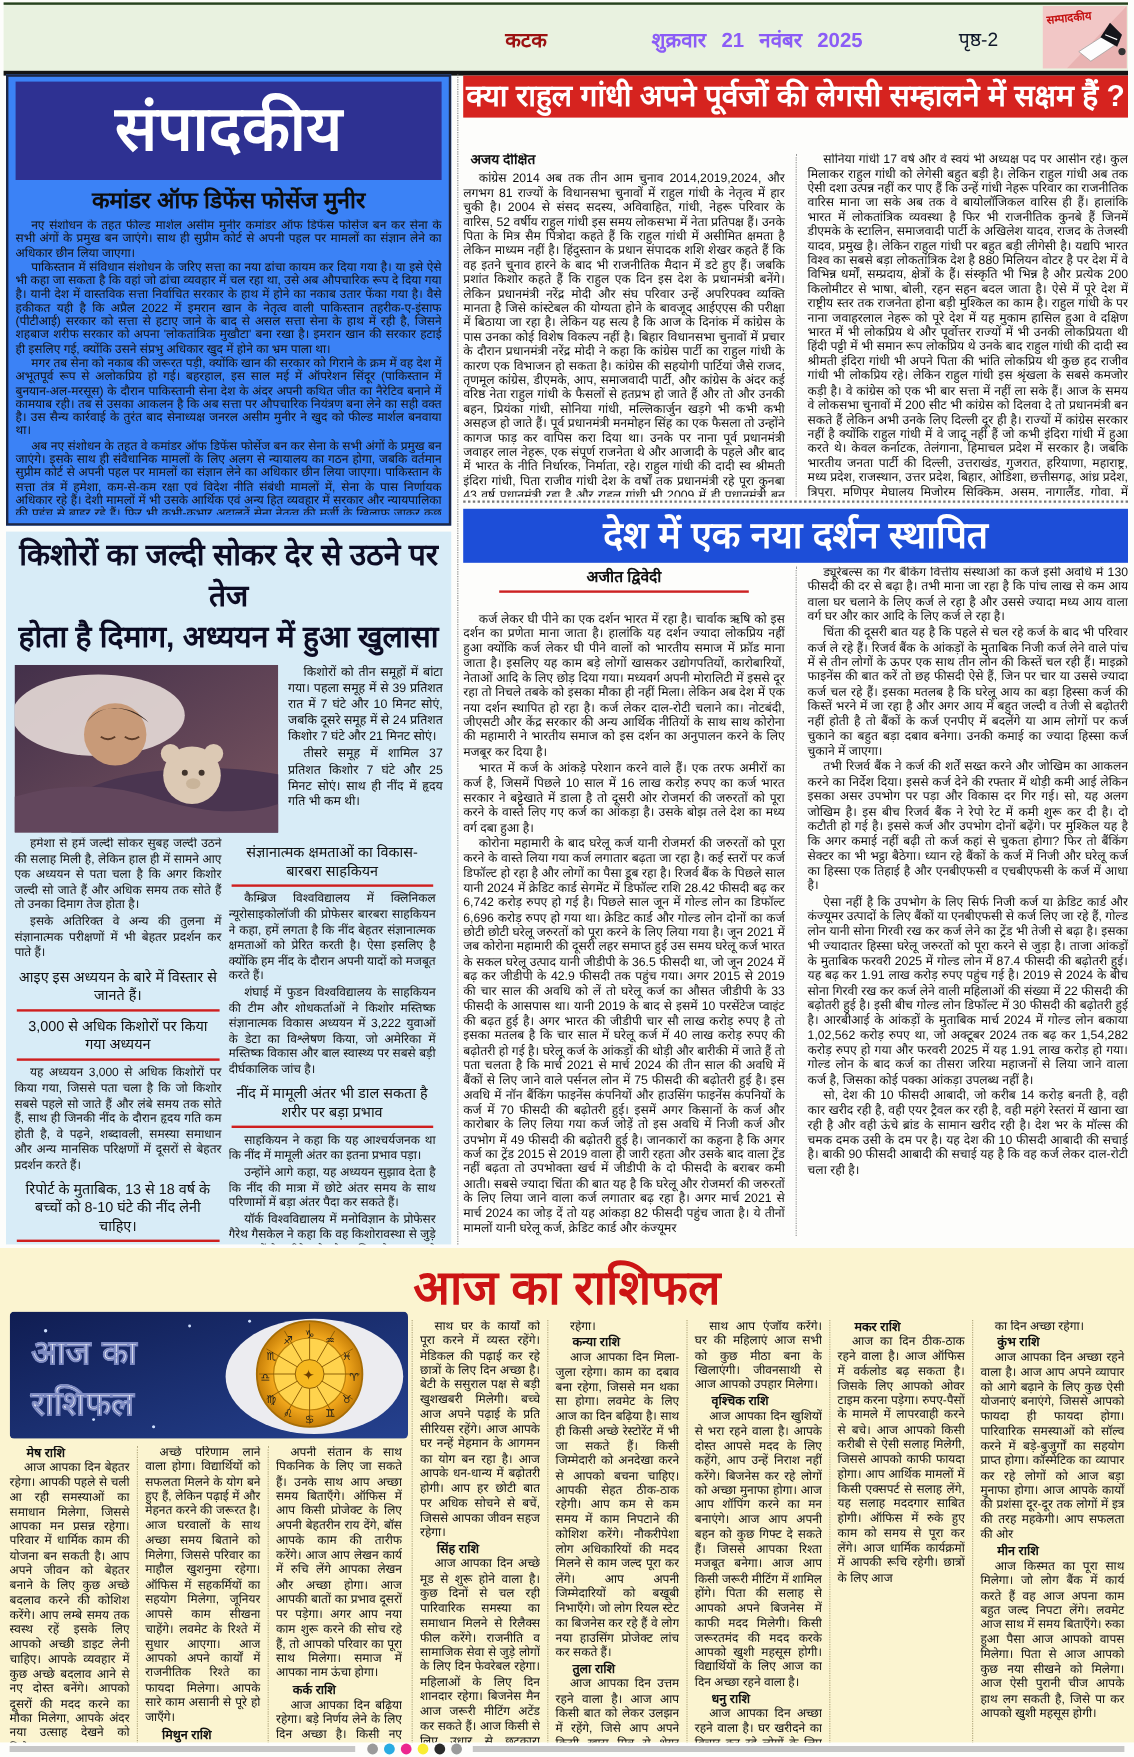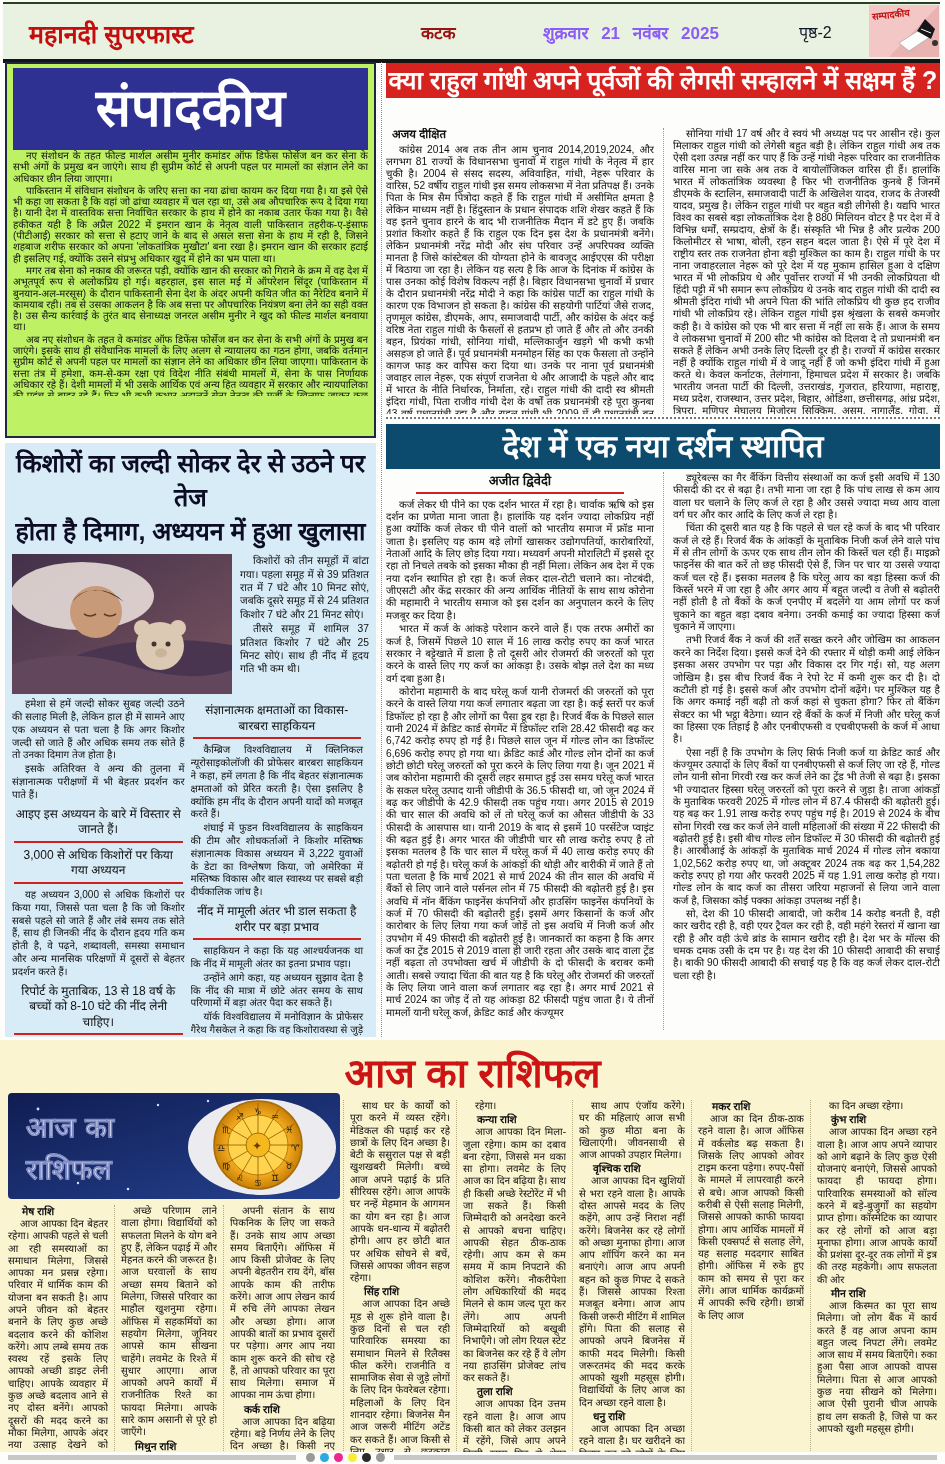--- a/index.html
+++ b/index.html
@@ -17,21 +17,21 @@
   .m-date{position:absolute;left:540px;top:17px;font-size:17px;font-weight:bold;color:#8b5cf6;word-spacing:8px;}
   .m-page{position:absolute;left:796px;top:17px;font-size:16px;font-weight:normal;color:#0f172a;}
   .m-corner{position:absolute;right:1px;top:1px;width:70px;height:52px;background:#f2c7c6;overflow:hidden;}
   .m-corner svg{position:absolute;inset:0;}
   .corner-label{position:absolute;left:3px;top:3px;font-size:9.5px;font-weight:bold;color:#c41111;transform:rotate(-6deg);}
 
   .main-divider{position:absolute;left:381px;top:62px;height:975px;border-left:1px dotted #8a8a8a;}
 
   
   .editorial{position:absolute;left:5px;top:62px;width:371px;height:376px;border:2px solid #1d2746;
-             background:#bef264;padding:4px 6px;box-sizing:border-box;overflow:hidden;}
+             background:#3b82f6;padding:4px 6px;box-sizing:border-box;overflow:hidden;}
   .ed-banner{background:#2e3192;color:#fff;text-align:center;font-weight:bold;font-size:52px;
              line-height:80px;height:82px;overflow:hidden;}
   .ed-head{margin:3px 0 4px 0;text-align:center;font-size:19px;font-weight:bold;color:#0d0d0d;}
   .ed-body{font-size:10px;line-height:1.13;overflow:hidden;height:246px;}
 
   
   .sleep{position:absolute;left:5px;top:443px;width:371px;height:594px;background:#d8ecf7;
          padding:4px 7px;box-sizing:border-box;overflow:hidden;}
   .sleep-head{text-align:center;font-weight:bold;color:#0c0c24;font-size:25px;line-height:1.35;}
   .sleep-top{display:flex;margin-top:6px;}
@@ -47,28 +47,28 @@
   .banner-red{background:#d6231f;color:#fff;font-weight:bold;font-size:25px;text-align:center;
               height:35px;line-height:35px;overflow:hidden;white-space:nowrap;}
   .rahul-body{display:flex;margin-top:4px;height:312px;overflow:hidden;}
   .r-col{width:50%;font-size:10.2px;line-height:1.18;box-sizing:border-box;overflow:hidden;margin-top:26px;}
   .r-col.second{border-left:1px dotted #999;padding-left:9px;}
   .r-col.first{padding-right:9px;}
   .author{font-weight:bold;font-size:11.5px;margin:0 0 2px 6px;}
   .dotline{position:absolute;left:386px;top:417px;width:554px;border-top:2px dotted #777;}
 
   .darshan{position:absolute;left:386px;top:424px;width:554px;}
-  .banner-blue{background:#0c4a6e;color:#fff;font-weight:bold;font-size:31px;text-align:center;
+  .banner-blue{background:#1d4ed8;color:#fff;font-weight:bold;font-size:31px;text-align:center;
                height:45px;line-height:45px;overflow:hidden;white-space:nowrap;}
   .darshan-body{display:flex;margin-top:3px;height:558px;overflow:hidden;}
   .d-col{width:50%;font-size:10.2px;line-height:1.21;box-sizing:border-box;overflow:hidden;}
   .d-col.second{border-left:1px dotted #999;padding-left:9px;}
   .d-col.first{padding-right:9px;}
   .d-author{font-weight:bold;font-size:13px;text-align:center;border-bottom:2px solid #c22;
-            padding-bottom:3px;margin:1px 30px 5px 30px;}
+            padding-bottom:3px;margin:1px 30px 17px 30px;}
 
   
   .horoscope{position:absolute;left:0;top:1040px;width:945px;height:412px;background:#fbf4d0;overflow:hidden;}
   .h-title{position:absolute;top:4px;left:0;right:0;text-align:center;font-size:40px;font-weight:bold;color:#cc1414;}
   .h-img{position:absolute;left:8px;top:53px;width:332px;height:106px;overflow:hidden;}
   .h-col{position:absolute;font-size:10px;line-height:1.23;text-align:justify;overflow:hidden;box-sizing:border-box;}
   .h-col .bp{text-indent:12px;}
   .horoscope .zhead{font-weight:bold;text-indent:14px;font-size:10.5px;}
   .ca{left:8px;top:165px;width:100px;height:288px;}
   .cb{left:114px;top:165px;width:103px;height:288px;border-left:1px dotted #b5ab80;padding-left:6px;}
@@ -83,41 +83,41 @@
   .pstrip{position:absolute;left:0;top:1452px;width:945px;height:12px;}
   .pbar{position:absolute;top:3px;height:5px;background:#c7c7c7;}
   .pdot{position:absolute;top:1px;width:9px;height:9px;border-radius:50%;}
 </style>
 </head>
 <body>
 
 <div class="page">
 
   <header class="masthead">
-    <span class="m-name">महानदी सुपरफास्ट</span>
     <span class="m-city">कटक</span>
     <span class="m-date">शुक्रवार 21 नवंबर 2025</span>
     <span class="m-page">पृष्ठ-2</span>
     <div class="m-corner">
       <svg width="70" height="52" viewBox="0 0 70 52">
         <rect x="0" y="0" width="70" height="52" fill="#f2c7c6"></rect>
         <polygon points="70,0 20,52 70,52" fill="#e9b3b2"></polygon>
         <polygon points="30,38 58,20 64,30 40,46" fill="#fdfdfd" stroke="#999" stroke-width="0.6"></polygon>
         <polygon points="56,14 66,24 62,34 48,26" fill="#15151a"></polygon>
         <line x1="52" y1="24" x2="62" y2="28" stroke="#fff" stroke-width="1"></line>
         <circle cx="66" cy="38" r="3" fill="#333"></circle>
       </svg>
       <span class="corner-label">सम्पादकीय</span>
     </div>
   </header>
 
   <div class="main-divider"></div>
 
   <section class="editorial">
     <div class="ed-banner">संपादकीय</div>
+    <h2 class="ed-head">कमांडर ऑफ डिफेंस फोर्सेज मुनीर</h2>
     <div class="ed-body">
         <p class="bp">नए संशोधन के तहत फील्ड मार्शल असीम मुनीर कमांडर ऑफ डिफेंस फोर्सेज बन कर सेना के सभी अंगों के प्रमुख बन जाएंगे। साथ ही सुप्रीम कोर्ट से अपनी पहल पर मामलों का संज्ञान लेने का अधिकार छीन लिया जाएगा।</p>
         <p class="bp">पाकिस्तान में संविधान संशोधन के जरिए सत्ता का नया ढांचा कायम कर दिया गया है। या इसे ऐसे भी कहा जा सकता है कि वहां जो ढांचा व्यवहार में चल रहा था, उसे अब औपचारिक रूप दे दिया गया है। यानी देश में वास्तविक सत्ता निर्वाचित सरकार के हाथ में होने का नकाब उतार फेंका गया है। वैसे हकीकत यही है कि अप्रैल 2022 में इमरान खान के नेतृत्व वाली पाकिस्तान तहरीक-ए-इंसाफ (पीटीआई) सरकार को सत्ता से हटाए जाने के बाद से असल सत्ता सेना के हाथ में रही है, जिसने शहबाज शरीफ सरकार को अपना 'लोकतांत्रिक मुखौटा' बना रखा है। इमरान खान की सरकार हटाई ही इसलिए गई, क्योंकि उसने संप्रभु अधिकार खुद में होने का भ्रम पाला था।</p>
         <p class="bp">मगर तब सेना को नकाब की जरूरत पड़ी, क्योंकि खान की सरकार को गिराने के क्रम में वह देश में अभूतपूर्व रूप से अलोकप्रिय हो गई। बहरहाल, इस साल मई में ऑपरेशन सिंदूर (पाकिस्तान में बुनयान-अल-मरसूस) के दौरान पाकिस्तानी सेना देश के अंदर अपनी कथित जीत का नैरेटिव बनाने में कामयाब रही। तब से उसका आकलन है कि अब सत्ता पर औपचारिक नियंत्रण बना लेने का सही वक्त है। उस सैन्य कार्रवाई के तुरंत बाद सेनाध्यक्ष जनरल असीम मुनीर ने खुद को फील्ड मार्शल बनवाया था।</p>
         <p class="bp">अब नए संशोधन के तहत वे कमांडर ऑफ डिफेंस फोर्सेज बन कर सेना के सभी अंगों के प्रमुख बन जाएंगे। इसके साथ ही संवैधानिक मामलों के लिए अलग से न्यायालय का गठन होगा, जबकि वर्तमान सुप्रीम कोर्ट से अपनी पहल पर मामलों का संज्ञान लेने का अधिकार छीन लिया जाएगा। पाकिस्तान के सत्ता तंत्र में हमेशा, कम-से-कम रक्षा एवं विदेश नीति संबंधी मामलों में, सेना के पास निर्णायक अधिकार रहे हैं। देशी मामलों में भी उसके आर्थिक एवं अन्य हित व्यवहार में सरकार और न्यायपालिका की पहुंच से बाहर रहे हैं। फिर भी कभी-कभार अदालतें सेना नेतृत्व की मर्जी के खिलाफ जाकर कुछ मामलों का संज्ञान ले लेती थीं। इमरान खान सरकार ने नीतिगत मामले अपने हाथ में लेने की कोशिश की थी। फील्ड मार्शल मुनीर ने अब ऐसी संभावनाओं पर विराम लगवा दिया है।</p>
       </div>
   </section>
 
   <section class="sleep">
     <div class="sleep-head">

